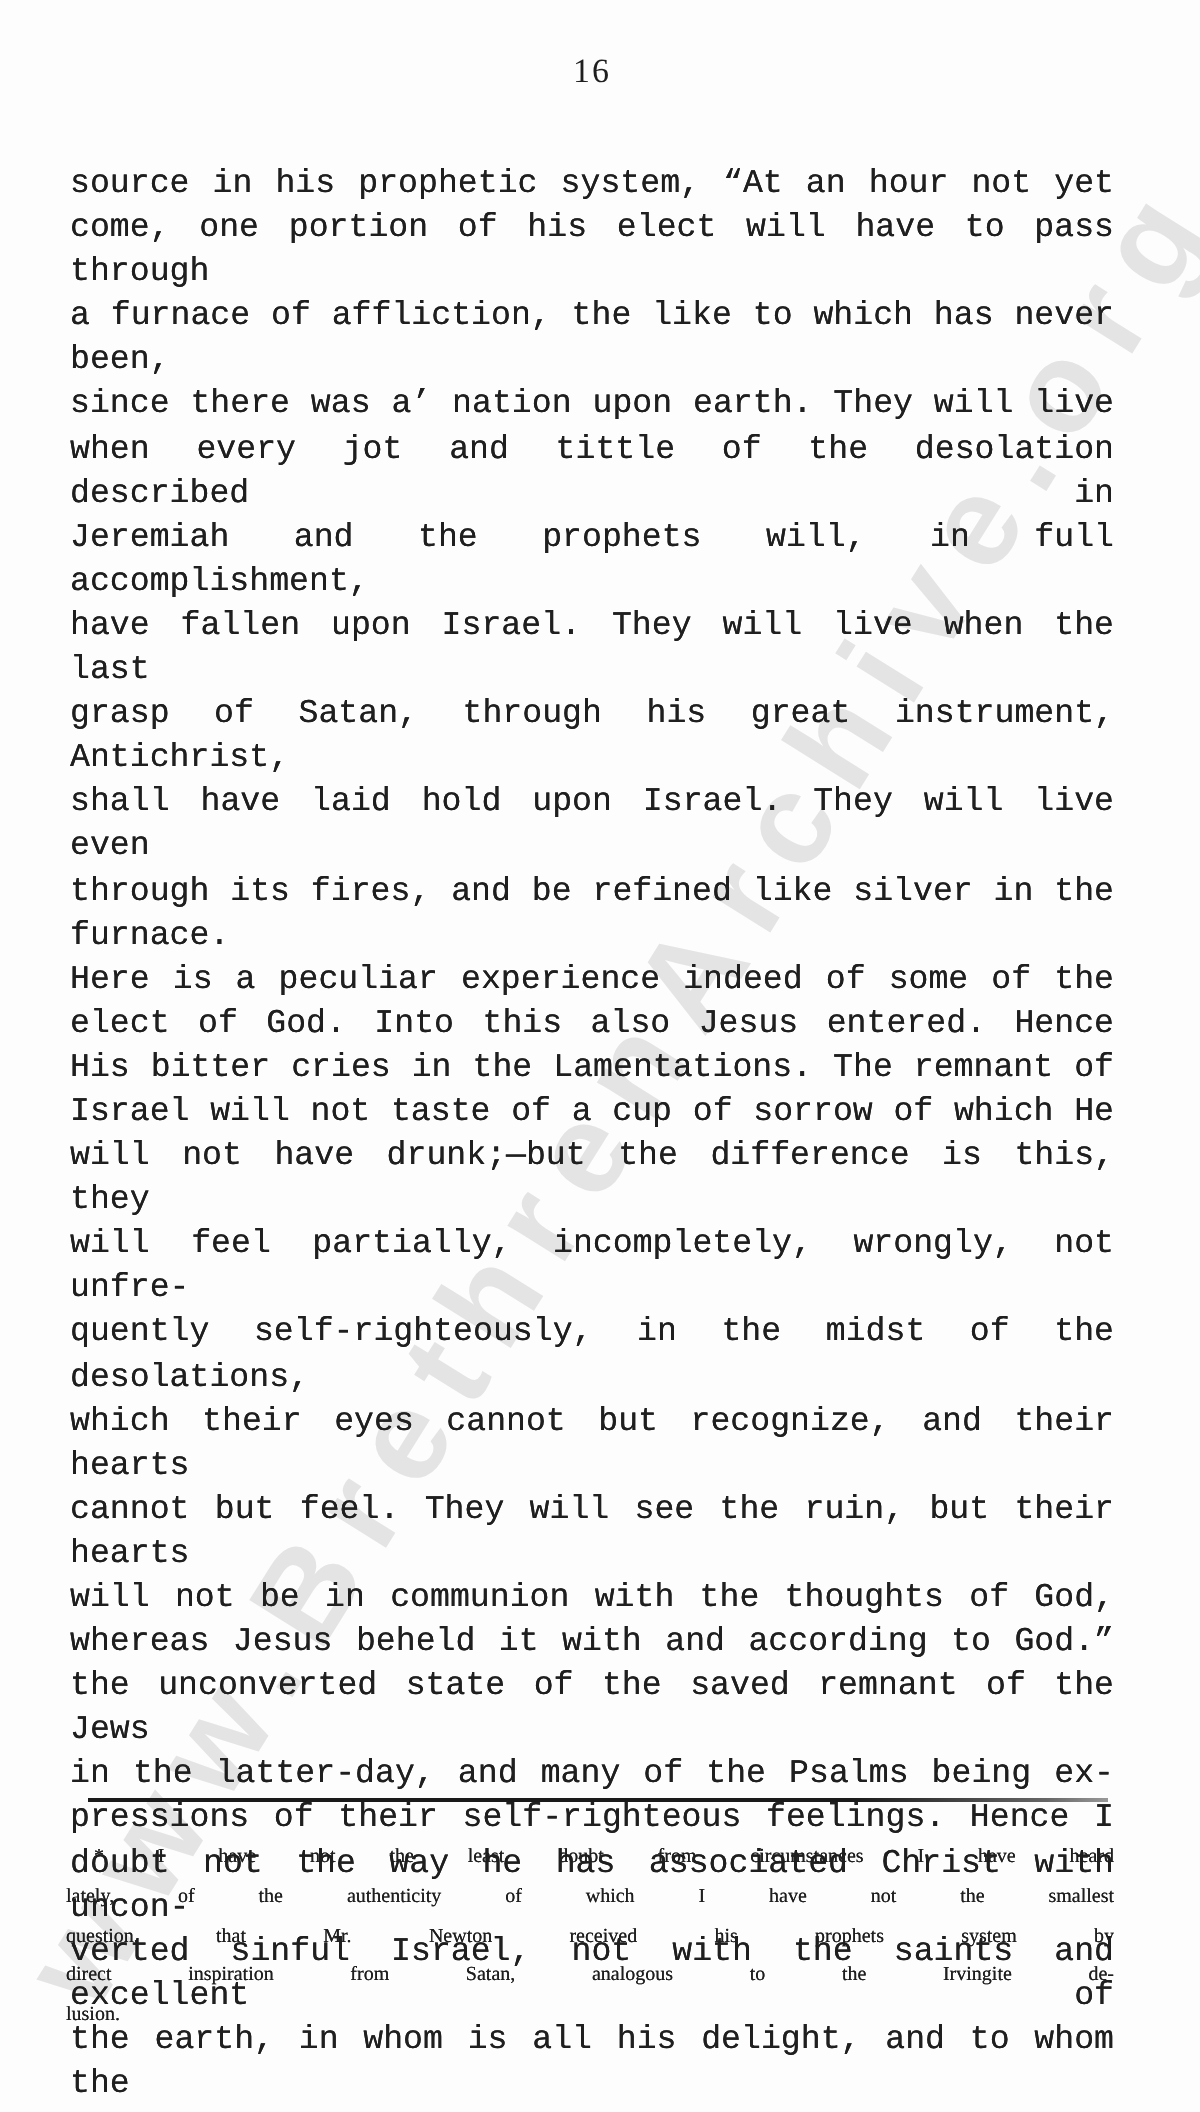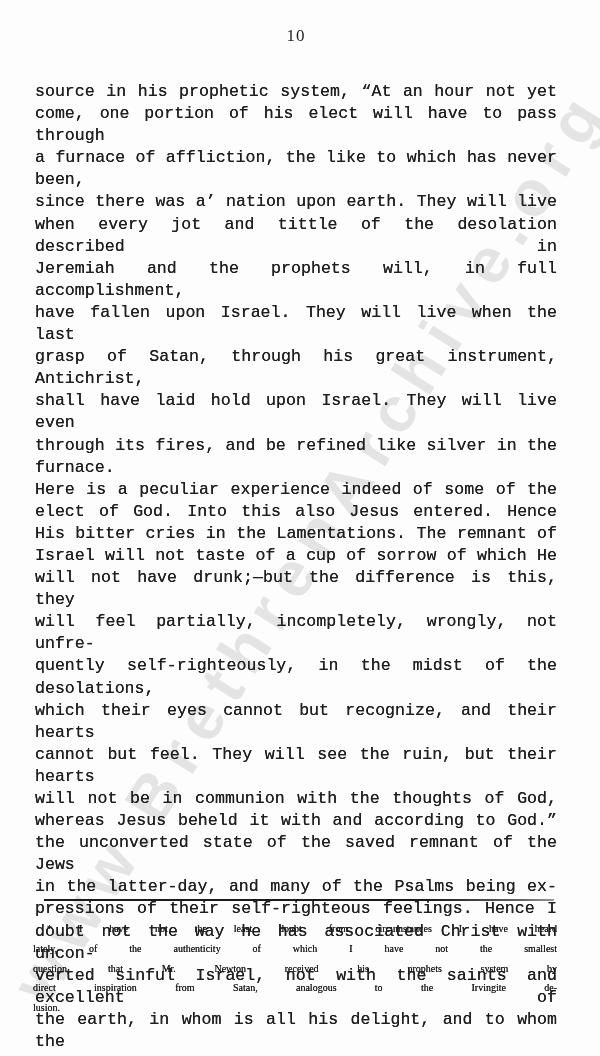--- a/index.html
+++ b/index.html
@@ -67,21 +67,21 @@
   }
   .footnote .line{line-height:19.8px;}
   .footnote .line.indent{text-indent:14px;}
 </style>
 </head>
 <body>
 
 <div class="page">
   <div class="watermark">www.BrethrenArchive.org</div>
 
-  <div class="page-number">10</div>
+  <div class="page-number">16</div>
 
   <div class="body-text">
       <div class="line">source in his prophetic system, “At an hour not yet</div>
       <div class="line">come, one portion of his elect will have to pass through</div>
       <div class="line">a furnace of affliction, the like to which has never been,</div>
       <div class="line">since there was a’ nation upon earth.  They will live</div>
       <div class="line">when every jot and tittle of the desolation described in</div>
       <div class="line">Jeremiah and the prophets will, in full accomplishment,</div>
       <div class="line">have fallen upon Israel.  They will live when the last</div>
       <div class="line">grasp of Satan, through his great instrument, Antichrist,</div>

